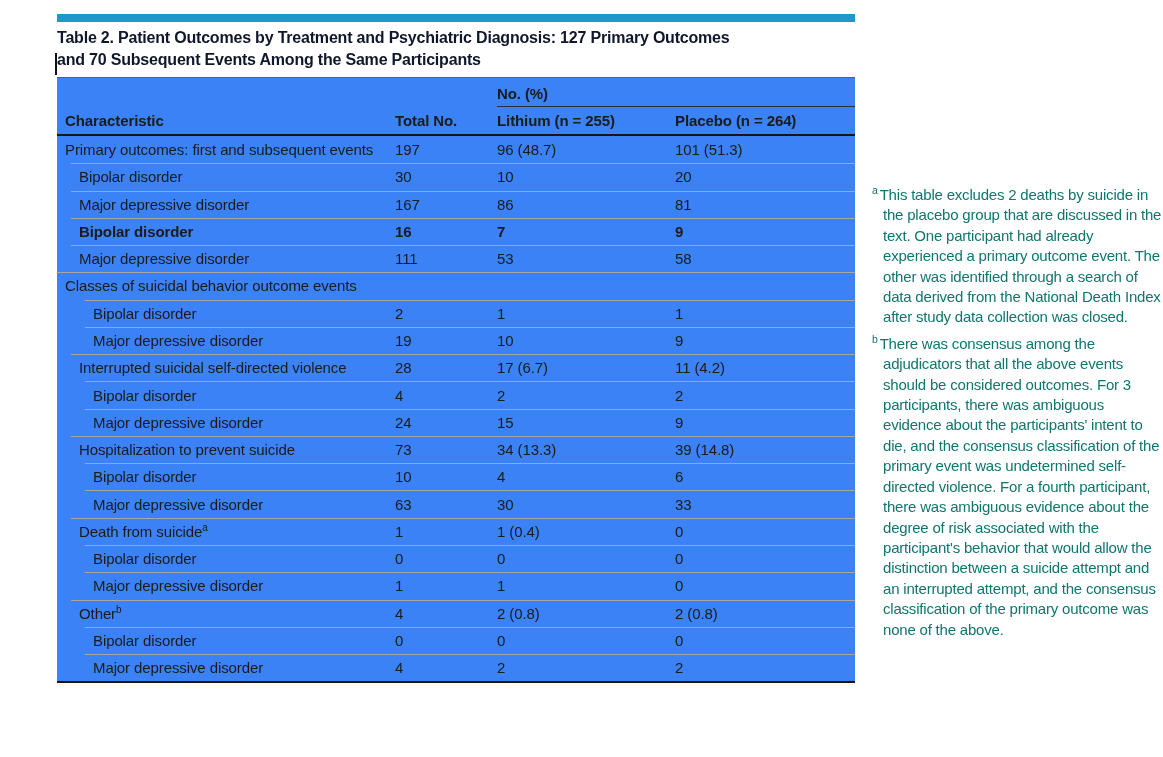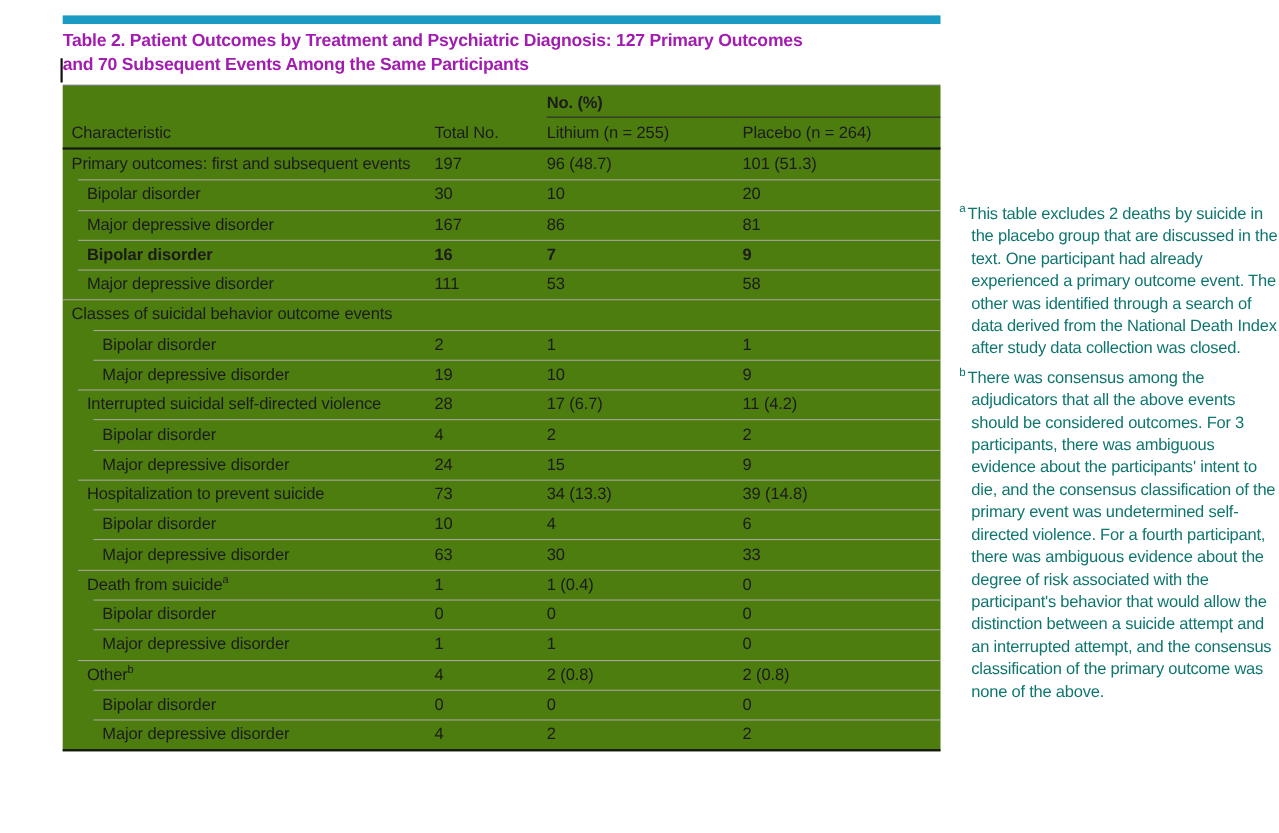--- a/index.html
+++ b/index.html
@@ -8,35 +8,35 @@
     width:1163px; height:757px; position:relative; overflow:hidden;
     font-family:"Liberation Sans", sans-serif; color:#1b1b1b;
   }
   .card { position:absolute; left:57px; top:14px; width:798px; }
   .accent-bar { height:8px; width:100%; }
   .title-block {
     padding:5px 2px 6px 0; background:#ffffff;
     border-bottom:1px solid #5e5e5e;
   }
   .title-line {
-    font-weight:bold; font-size:16px; line-height:22px; color:#a21caf;
+    font-weight:bold; font-size:16px; line-height:22px; color:#0f172a;
     letter-spacing:-0.2px;
   }
   .cursor-artifact { position:absolute; left:-2px; top:39px; width:1.5px; height:22px; background:#101010; }
   .table-block { background:#f1eee2; border-bottom:2px solid #161616; }
   .header-group { position:relative; height:29px; }
   .group-label {
     position:absolute; left:440px; bottom:5px; font-weight:bold; font-size:15px; letter-spacing:-0.1px;
   }
   .group-underline { position:absolute; left:440px; right:0; bottom:0; height:1px; background:#2d2d2d; }
   .header-cols {
     display:grid; grid-template-columns:338px 102px 178px 1fr;
     align-items:center; height:29px; border-bottom:2px solid #161616;
   }
-  .header-cols .hc { font-weight:normal; font-size:15px; letter-spacing:-0.1px; }
+  .header-cols .hc { font-weight:bold; font-size:15px; letter-spacing:-0.1px; }
   .hc-char { padding-left:8px; }
   .tbody { width:100%; }
   .row {
     position:relative; display:grid; grid-template-columns:338px 102px 178px 1fr;
     align-items:center; height:27.27px; font-size:15px; letter-spacing:-0.1px;
   }
   .row::before {
     content:""; position:absolute; top:0; left:var(--sep,0px); right:0; height:1px; background:#a9a69b;
   }
   .row:first-child::before { display:none; }
@@ -53,21 +53,21 @@
 </head>
 <body>
 
 <div class="card">
   <div class="accent-bar" style="background: rgb(27, 155, 195);"></div>
   <div class="title-block">
     <div class="cursor-artifact"></div>
     <div class="title-line">Table 2. Patient Outcomes by Treatment and Psychiatric Diagnosis: 127 Primary Outcomes</div>
     <div class="title-line">and 70 Subsequent Events Among the Same Participants</div>
   </div>
-  <div class="table-block" style="background: #4d7c0f;">
+  <div class="table-block" style="background: #3b82f6;">
     <div class="header-group">
       <div class="group-label">No. (%)</div>
       <div class="group-underline"></div>
     </div>
     <div class="header-cols">
       <div class="hc hc-char">Characteristic</div>
       <div class="hc">Total No.</div>
       <div class="hc">Lithium (n = 255)</div>
       <div class="hc">Placebo (n = 264)</div>
     </div>

